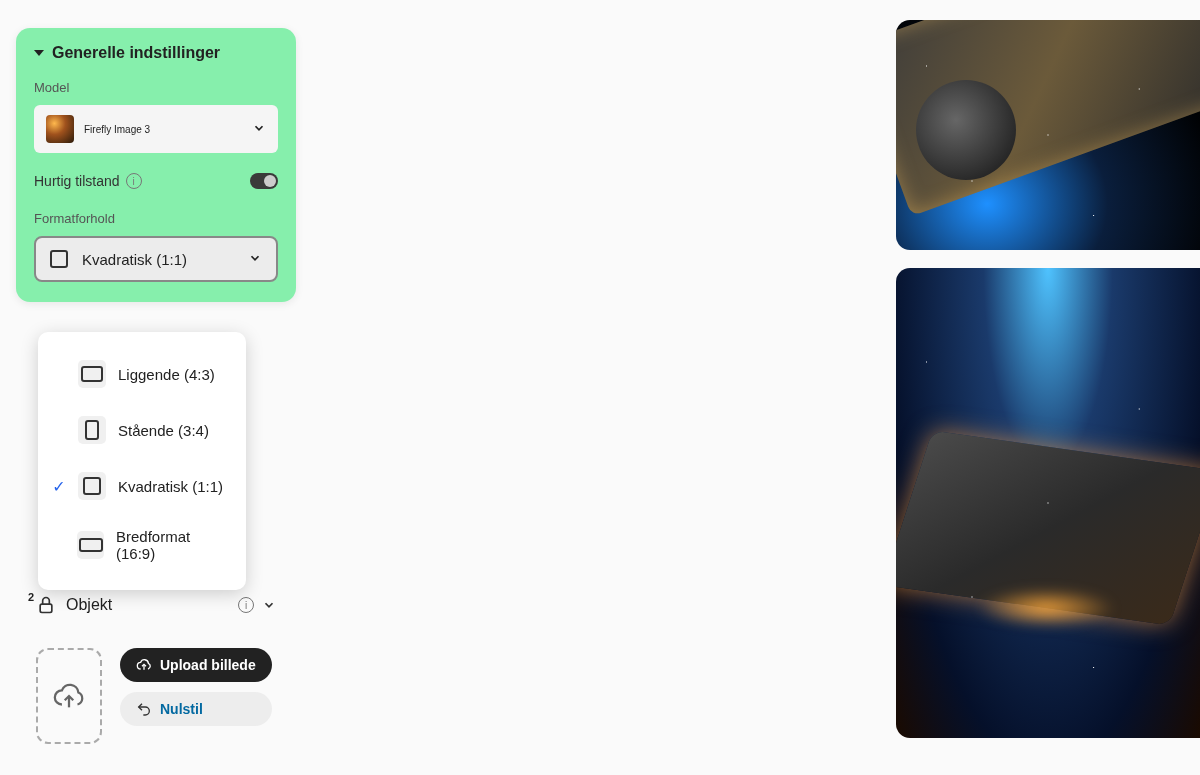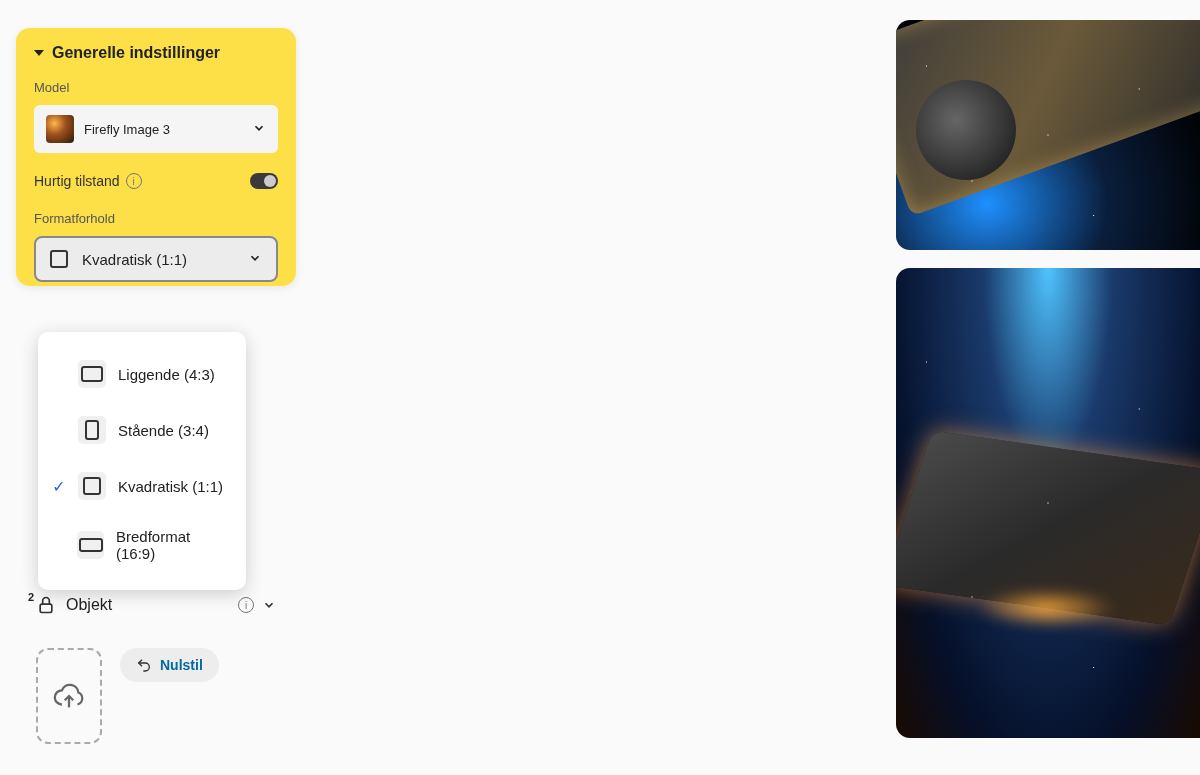--- a/index.html
+++ b/index.html
@@ -10,24 +10,24 @@
     height: 775px;
     overflow: hidden;
     position: relative;
   }
 
   .panel {
     position: absolute;
     left: 16px;
     top: 28px;
     width: 280px;
-    background: #fde047;
+    background: #86efac;
     border-radius: 14px;
     box-shadow: 0 2px 8px rgba(0,0,0,0.08);
-    padding: 16px 18px 4px 18px;
+    padding: 16px 18px 20px 18px;
   }
 
   .section-title {
     display: flex;
     align-items: center;
     gap: 8px;
     font-size: 16px;
     font-weight: 700;
     color: #222;
     margin-bottom: 18px;
@@ -46,21 +46,21 @@
     margin-bottom: 10px;
   }
 
   .select-box {
     display: flex;
     align-items: center;
     gap: 10px;
     background: #f5f5f5;
     border-radius: 6px;
     padding: 10px 12px;
-    font-size: 13px;
+    font-size: 10px;
     color: #222;
     position: relative;
     margin-bottom: 20px;
   }
   .select-box .chev-down {
     margin-left: auto;
     color: #222;
   }
 
   .model-thumb {
@@ -382,20 +382,28 @@
 
 <div class="upload-area">
   <div class="drop-zone">
     <svg width="34" height="34" viewBox="0 0 24 24" fill="none" stroke-width="1.6">
       <path d="M7 18a5 5 0 0 1 0-10 6 6 0 0 1 11.6 1.5A4.5 4.5 0 0 1 18 18"></path>
       <path d="M12 12v8"></path>
         <path d="M9 15l3-3 3 3"></path>
     </svg>
   </div>
   <div class="btn-stack">
+    <button class="btn btn-dark">
+      <svg width="16" height="16" viewBox="0 0 24 24" fill="none" stroke="#fff" stroke-width="2">
+          <path d="M7 18a5 5 0 0 1 0-10 6 6 0 0 1 11.6 1.5A4.5 4.5 0 0 1 18 18"></path>
+          <path d="M12 12v7"></path>
+          <path d="M9 14l3-3 3 3"></path>
+        </svg>
+      <span>Upload billede</span>
+    </button>
     <button class="btn btn-light">
       <svg width="16" height="16" viewBox="0 0 24 24" fill="none" stroke="#333" stroke-width="2">
           <path d="M9 14L4 9l5-5"></path>
           <path d="M4 9h10a6 6 0 0 1 0 12h-3"></path>
         </svg>
       <span>Nulstil</span>
     </button>
   </div>
 </div>
 

